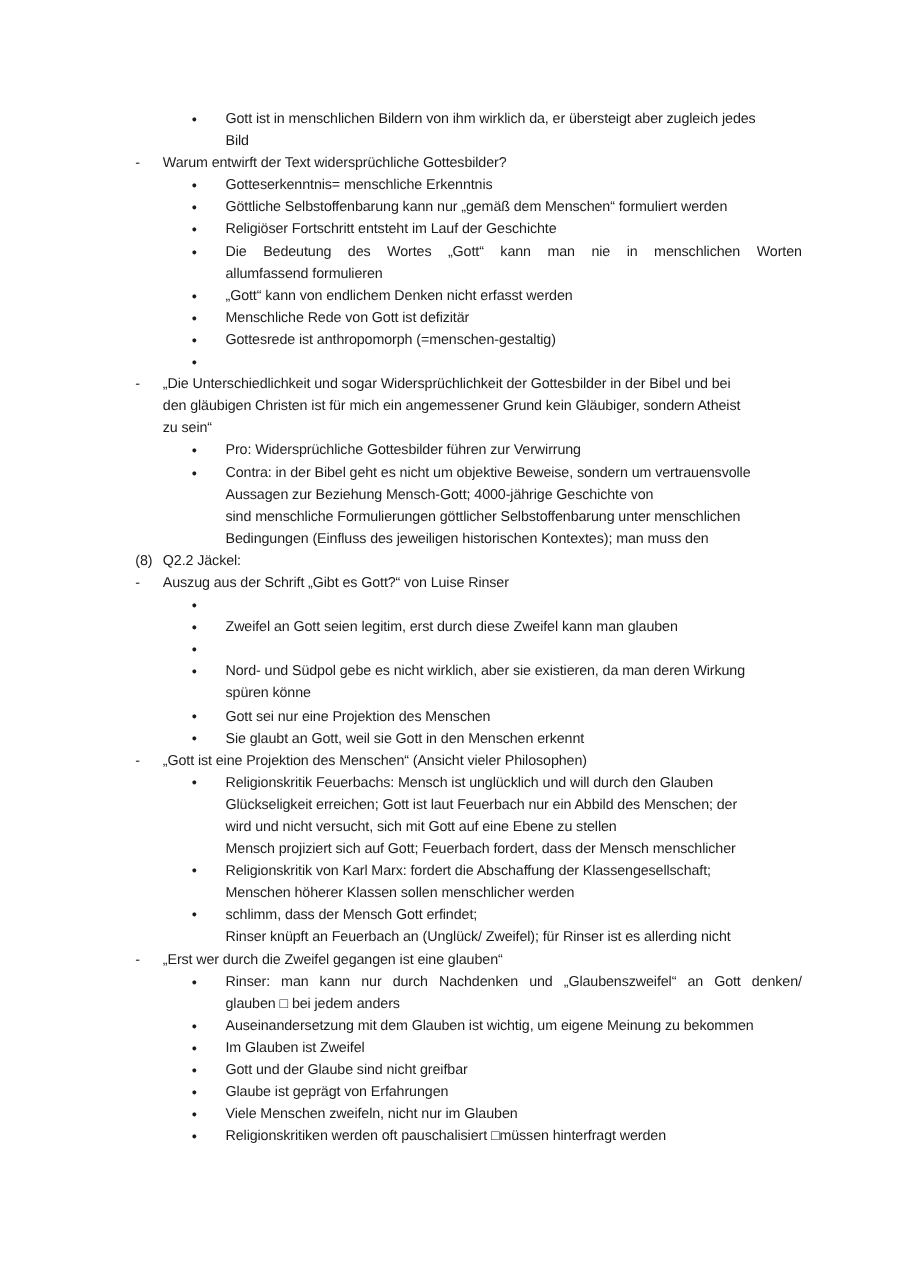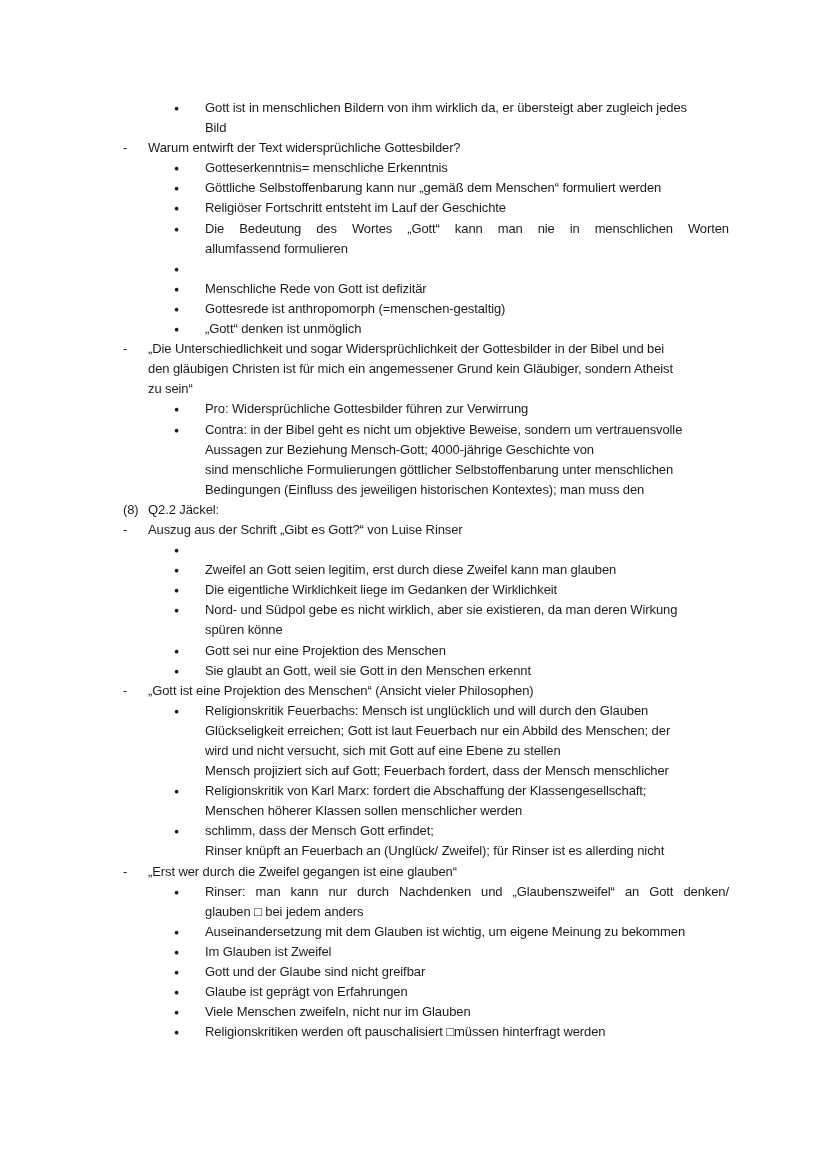--- a/index.html
+++ b/index.html
@@ -90,38 +90,38 @@
   </div>
       <div class="item bullet">
     <span class="marker">●</span>
     <div class="lines">
           <div class="line justify">Die Bedeutung des Wortes „Gott“ kann man nie in menschlichen Worten</div>
           <div class="line">allumfassend formulieren</div>
         </div>
   </div>
       <div class="item bullet">
     <span class="marker">●</span>
+    <div class="lines">
+          <div class="line">„Gott“ kann von endlichem Denken nicht erfasst werden</div>
+        </div>
   </div>
       <div class="item bullet">
     <span class="marker">●</span>
     <div class="lines">
           <div class="line">Menschliche Rede von Gott ist defizitär</div>
         </div>
   </div>
       <div class="item bullet">
     <span class="marker">●</span>
     <div class="lines">
           <div class="line">Gottesrede ist anthropomorph (=menschen-gestaltig)</div>
         </div>
   </div>
       <div class="item bullet">
     <span class="marker">●</span>
-    <div class="lines">
-          <div class="line">„Gott“ denken ist unmöglich</div>
-        </div>
   </div>
       <div class="item dash">
     <span class="marker">-</span>
     <div class="lines">
           <div class="line">„Die Unterschiedlichkeit und sogar Widersprüchlichkeit der Gottesbilder in der Bibel und bei</div>
           <div class="line">den gläubigen Christen ist für mich ein angemessener Grund kein Gläubiger, sondern Atheist</div>
           <div class="line">zu sein“</div>
         </div>
   </div>
       <div class="item bullet">
@@ -155,23 +155,20 @@
     <span class="marker">●</span>
   </div>
       <div class="item bullet">
     <span class="marker">●</span>
     <div class="lines">
           <div class="line">Zweifel an Gott seien legitim, erst durch diese Zweifel kann man glauben</div>
         </div>
   </div>
       <div class="item bullet">
     <span class="marker">●</span>
-    <div class="lines">
-          <div class="line">Die eigentliche Wirklichkeit liege im Gedanken der Wirklichkeit</div>
-        </div>
   </div>
       <div class="item bullet">
     <span class="marker">●</span>
     <div class="lines">
           <div class="line">Nord- und Südpol gebe es nicht wirklich, aber sie existieren, da man deren Wirkung</div>
           <div class="line">spüren könne</div>
         </div>
   </div>
       <div class="item bullet">
     <span class="marker">●</span>

